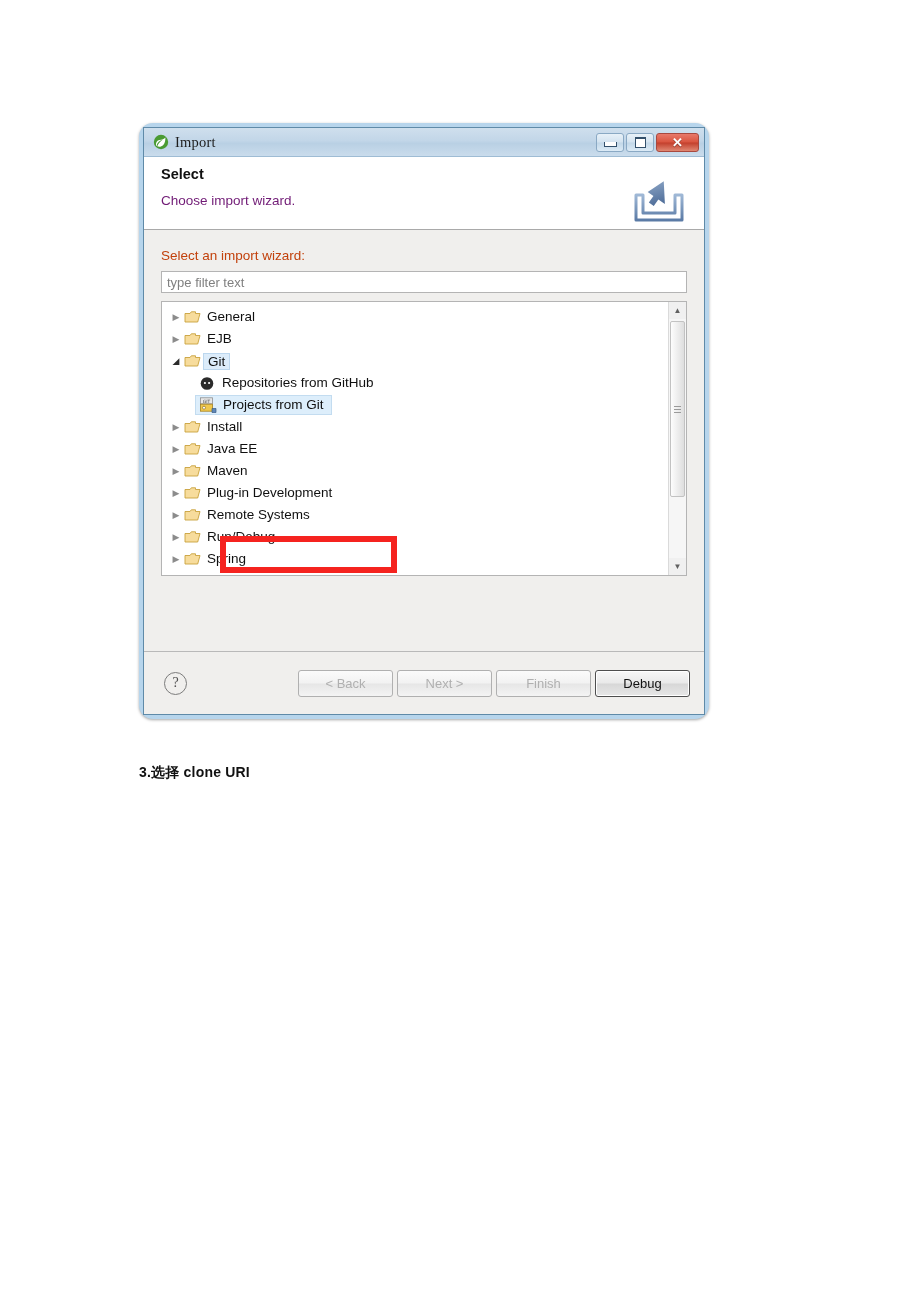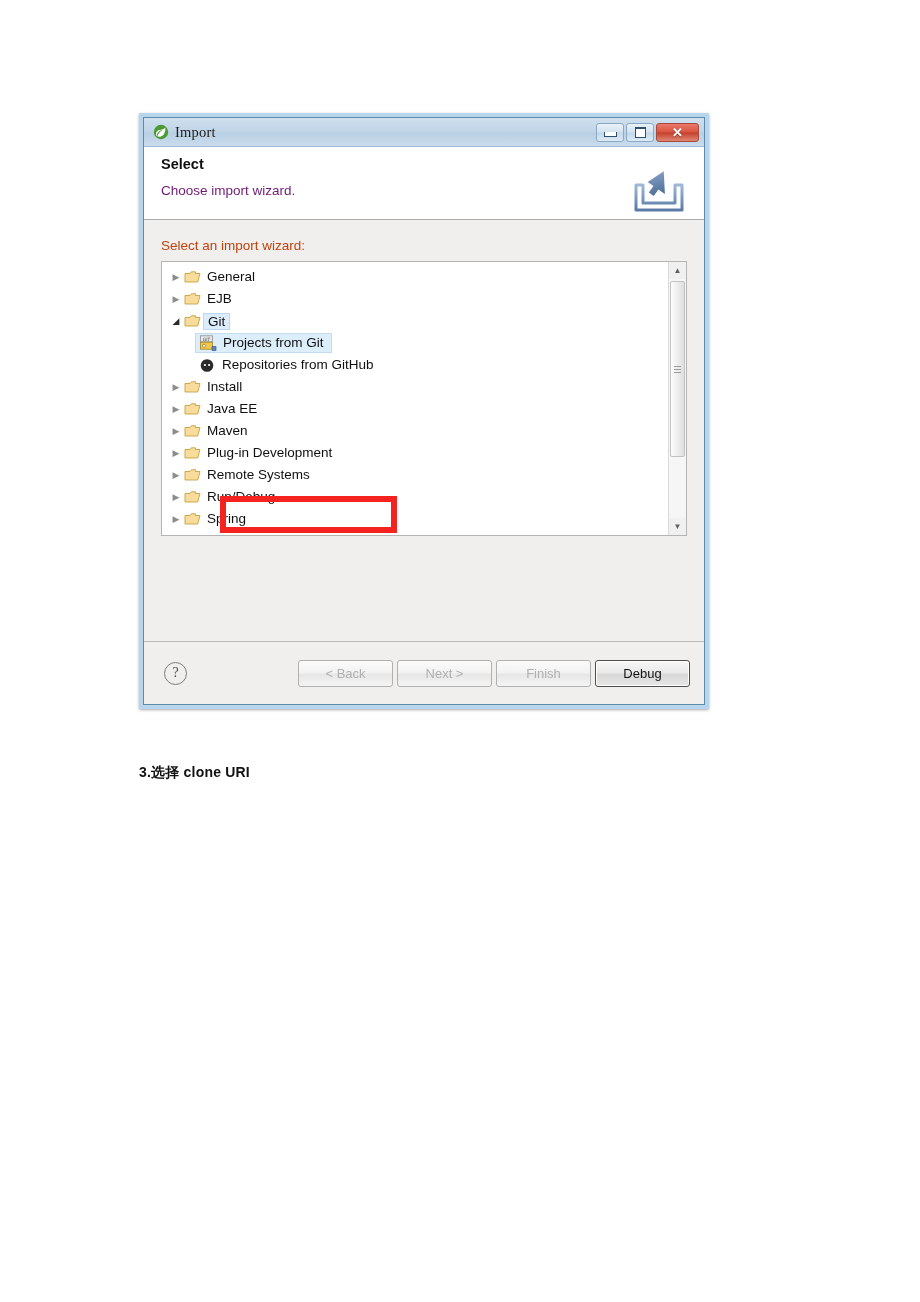--- a/index.html
+++ b/index.html
@@ -20,26 +20,26 @@
     position: absolute;
     left: 0; top: 0;
     width: 920px; height: 1302px;
     background: #ffffff;
   }
 
   
   #dialog-window {
     position: absolute;
     left: 139px;
-    top: 113px;
+    top: 123px;
     width: 570px;
     height: 596px;
     box-sizing: border-box;
     border: 4px solid #b7d5ec;
-    border-radius: 1px;
+    border-radius: 14px;
     background: #f0f0f0;
     box-shadow: 0 1px 3px rgba(0,0,0,0.35);
   }
   #dialog-inner {
     position: absolute;
     left: 0; top: 0; right: 0; bottom: 0;
     border: 1px solid #5f8aa8;
     box-sizing: border-box;
     background: #f0efed;
     display: flex;
@@ -404,20 +404,21 @@
             </defs>
             <path d="M5 18 L5 43 L51 43 L51 18 L44 18 L44 36 L12 36 L12 18 Z" fill="#ffffff" stroke="url(#trayg)" stroke-width="3" stroke-linejoin="round"></path>
             <path d="M24 4 L38 22 L30 22 L30 30 L24 30 L24 22 L17 22 Z" transform="rotate(35 28 18)" fill="url(#arrg)"></path>
           </svg>
         </span>
       </div>
 
       <div class="dlg-body">
         <div class="field-label">Select an import wizard:</div>
 
+        <input class="filter-input" type="text" placeholder="type filter text" style="">
 
         <div class="tree-wrap">
           <div class="tree-list">
 
             <div class="tree-row level1">
               <span class="twisty">▶</span>
               <span class="folder-icon">
                 <svg width="17" height="14" viewBox="0 0 17 14">
                     <path d="M1 3.5 L6 3.5 L7.3 1.8 L11.5 1.8 L11.5 3.5 L16 3.5 L13.7 12 L1 12 Z" fill="#f7dc9c" stroke="#c8a23c" stroke-width="0.9" stroke-linejoin="round"></path>
                   </svg>
@@ -436,49 +437,49 @@
             </div>
 
             <div class="tree-row level1 selected-folder">
               <span class="twisty expanded">◢</span>
               <span class="folder-icon">
                 <svg width="17" height="14" viewBox="0 0 17 14">
                     <path d="M1 3.5 L6 3.5 L7.3 1.8 L11.5 1.8 L11.5 3.5 L16 3.5 L13.7 12 L1 12 Z" fill="#f7dc9c" stroke="#c8a23c" stroke-width="0.9" stroke-linejoin="round"></path>
                   </svg>
               </span>
               <span class="node-label-box">Git</span>
+            </div>
+
+            <div class="tree-row level2">
+              <span class="leaf-icon">
+                <svg width="18" height="16" viewBox="0 0 18 16">
+                  <circle cx="9" cy="8.5" r="6.3" fill="#2b2b2b"></circle>
+                  <path d="M5 3.2 L7 5.2 L11 5.2 L13 3.2 L13 5.8 L5 5.8 Z" fill="#2b2b2b"></path>
+                  <circle cx="6.9" cy="8" r="1.1" fill="#ffffff"></circle>
+                  <circle cx="11.1" cy="8" r="1.1" fill="#ffffff"></circle>
+                </svg>
+              </span>
+              <span class="node-label">Repositories from GitHub</span>
             </div>
 
             <div class="tree-row level2 highlight-leaf">
               <span class="leaf-sel">
                 <span class="leaf-icon">
                   <svg width="18" height="16" viewBox="0 0 18 16">
                     <rect x="1.5" y="0.8" width="12" height="6" fill="#e8e8e8" stroke="#8e8e8e" stroke-width="0.8"></rect>
                     <text x="7.5" y="5.6" font-size="4.4" text-anchor="middle" fill="#4a4a4a" font-family="DejaVu Sans, sans-serif">GIT</text>
                     <rect x="1.5" y="7.2" width="12" height="7" fill="#f0c84e" stroke="#a5801f" stroke-width="0.8"></rect>
                     <circle cx="5" cy="10.7" r="1.5" fill="#ffffff" stroke="#7b5c12" stroke-width="0.6"></circle>
                     <path d="M13 11.5 L17 11.5 L17 15.5 L13 15.5 Z" fill="#5f87b8" stroke="#3a5b85" stroke-width="0.7"></path>
                   </svg>
                 </span>
                 <span class="node-label">Projects from Git</span>
               </span>
             </div>
 
-            <div class="tree-row level2">
-              <span class="leaf-icon">
-                <svg width="18" height="16" viewBox="0 0 18 16">
-                  <circle cx="9" cy="8.5" r="6.3" fill="#2b2b2b"></circle>
-                  <path d="M5 3.2 L7 5.2 L11 5.2 L13 3.2 L13 5.8 L5 5.8 Z" fill="#2b2b2b"></path>
-                  <circle cx="6.9" cy="8" r="1.1" fill="#ffffff"></circle>
-                  <circle cx="11.1" cy="8" r="1.1" fill="#ffffff"></circle>
-                </svg>
-              </span>
-              <span class="node-label">Repositories from GitHub</span>
-            </div>
-
             <div class="tree-row level1">
               <span class="twisty">▶</span>
               <span class="folder-icon">
                 <svg width="17" height="14" viewBox="0 0 17 14">
                     <path d="M1 3.5 L6 3.5 L7.3 1.8 L11.5 1.8 L11.5 3.5 L16 3.5 L13.7 12 L1 12 Z" fill="#f7dc9c" stroke="#c8a23c" stroke-width="0.9" stroke-linejoin="round"></path>
                   </svg>
               </span>
               <span class="node-label">Install</span>
             </div>
 

